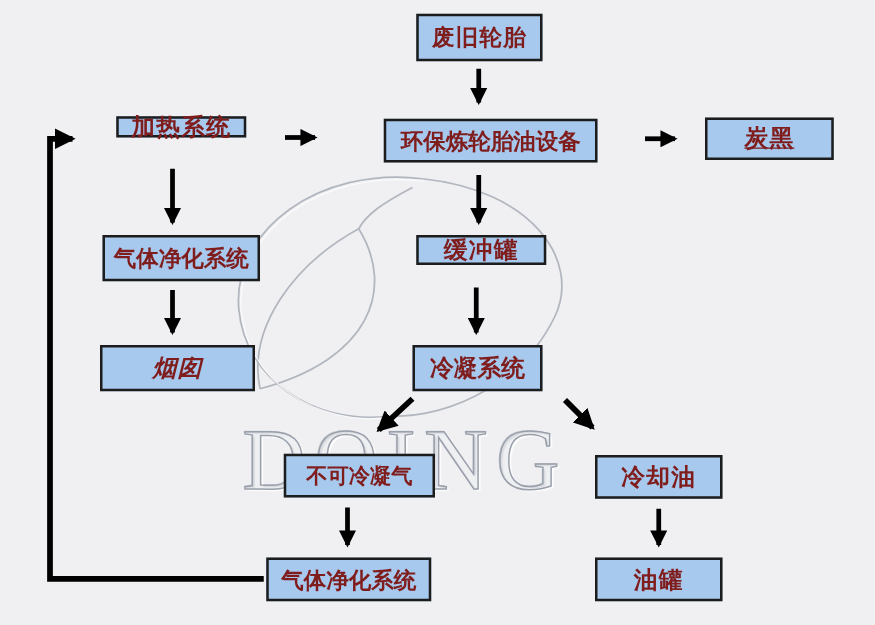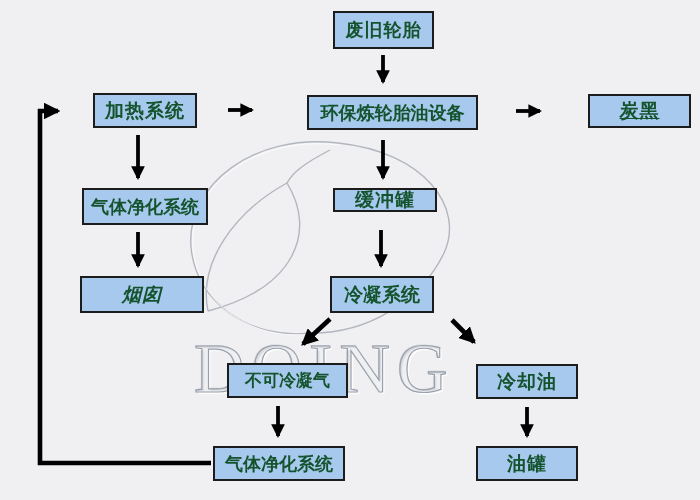--- a/index.html
+++ b/index.html
@@ -8,27 +8,27 @@
     background:#f0f0f3;overflow:hidden;
     font-family:"Liberation Sans",sans-serif;
   }
   svg.layer{position:absolute;left:0;top:0;width:700px;height:500px;}
   #watermark-layer{z-index:1;}
   #arrow-layer{z-index:2;}
   .node{
     position:absolute;z-index:3;box-sizing:border-box;
     background:#a7c9ee;border:2px solid #1c1c1c;
     display:flex;align-items:center;justify-content:center;
-    font-size:19px;font-weight:600;color:#14532d;white-space:nowrap;
+    font-size:19px;font-weight:600;color:#7f1d1d;white-space:nowrap;
     letter-spacing:1px;
   }
   #n-waste-tires{left:333px;top:11px;width:101px;height:38px;font-size:18px;}
-  #n-heating{left:93px;top:93px;width:104px;height:35px;}
+  #n-heating{left:93px;top:93px;width:104px;height:17px;}
   #n-main{left:307px;top:95px;width:171px;height:35px;font-size:18px;letter-spacing:0;}
-  #n-carbon{left:588px;top:94px;width:103px;height:34px;text-decoration:underline;}
+  #n-carbon{left:564px;top:94px;width:103px;height:34px;text-decoration:underline;}
   #n-fluegas{left:82px;top:188px;width:126px;height:37px;font-size:18px;letter-spacing:0;}
   #n-buffer{left:333px;top:188px;width:104px;height:24px;}
   #n-chimney{left:80px;top:276px;width:124px;height:37px;font-style:italic;}
   #n-cond{left:330px;top:276px;width:104px;height:37px;letter-spacing:0;font-family:Liberation Mono, monospace;}
   #n-ncgas{left:227px;top:363px;width:121px;height:35px;font-size:17px;letter-spacing:0;}
   #n-coolingoil{left:476px;top:364px;width:102px;height:35px;}
   #n-gaspur{left:213px;top:446px;width:132px;height:35px;font-size:18px;letter-spacing:0;}
   #n-oiltank{left:476px;top:446px;width:102px;height:35px;}
   .wm-text{
     position:absolute;left:194px;top:334px;z-index:1;

